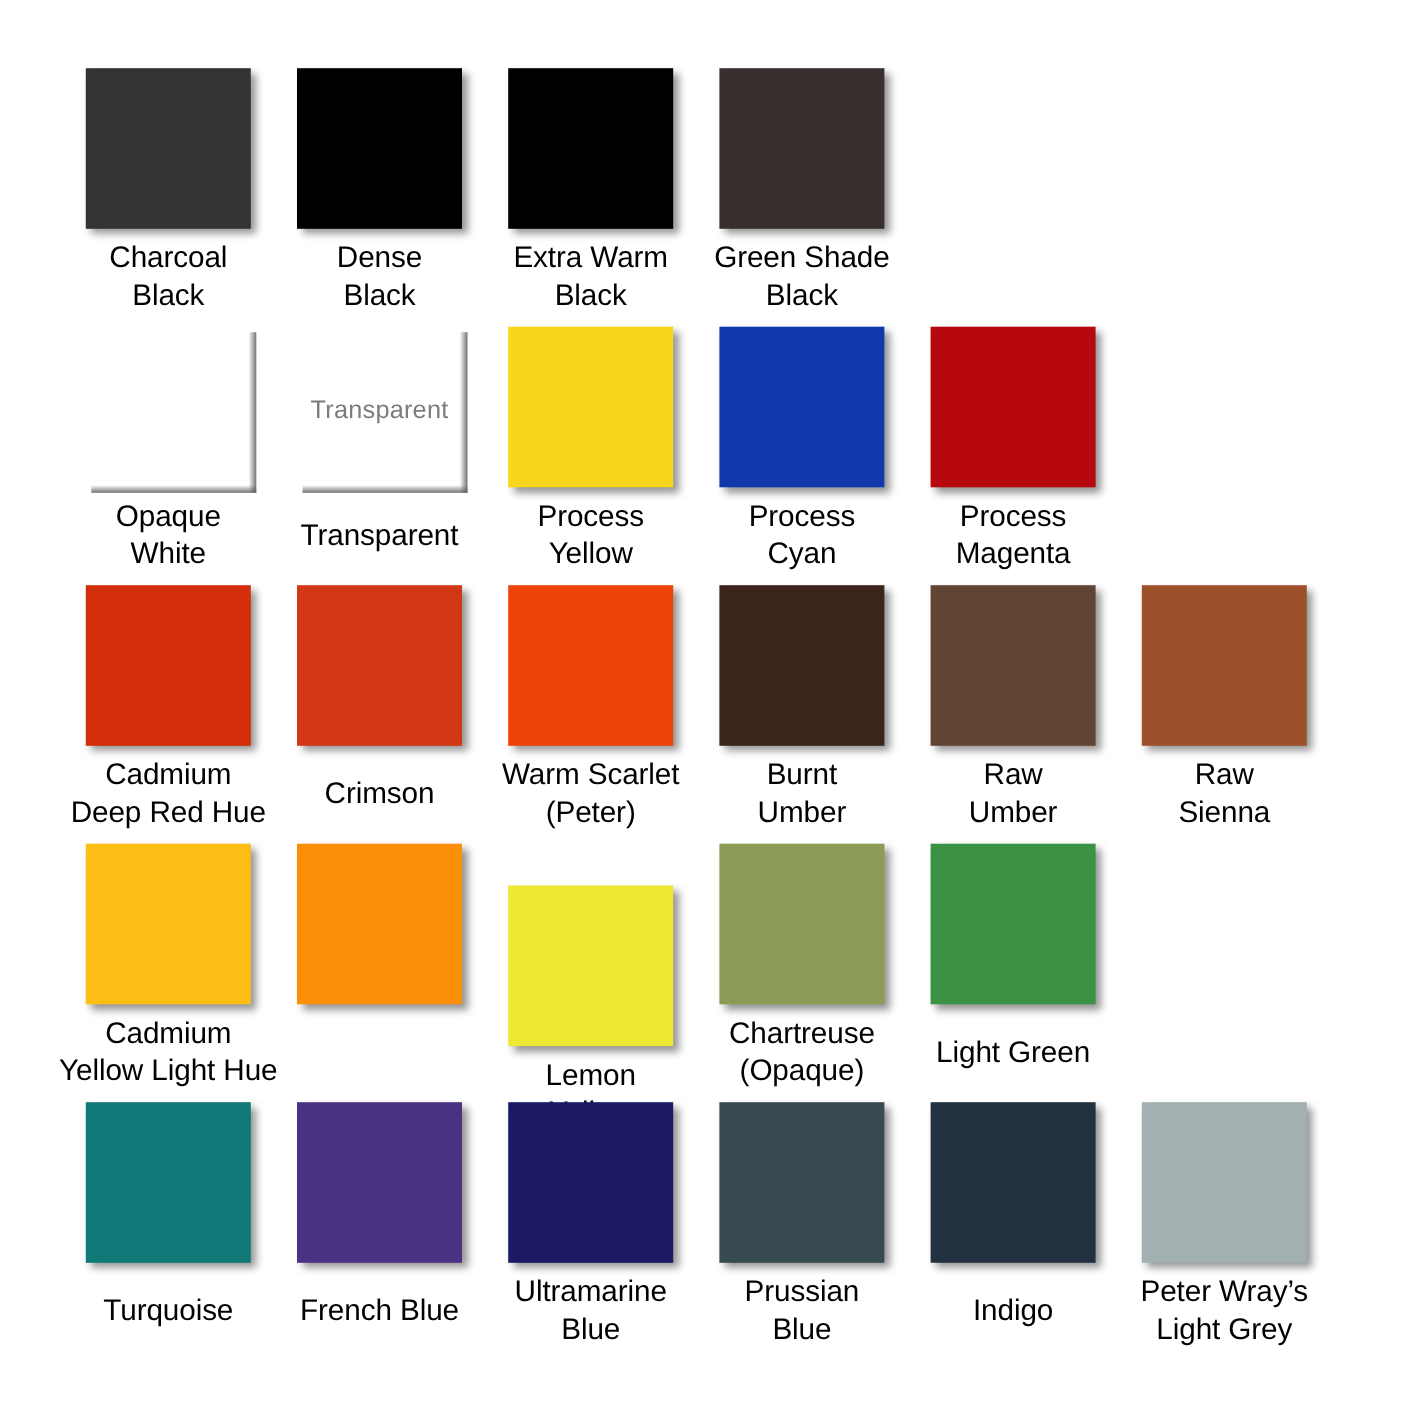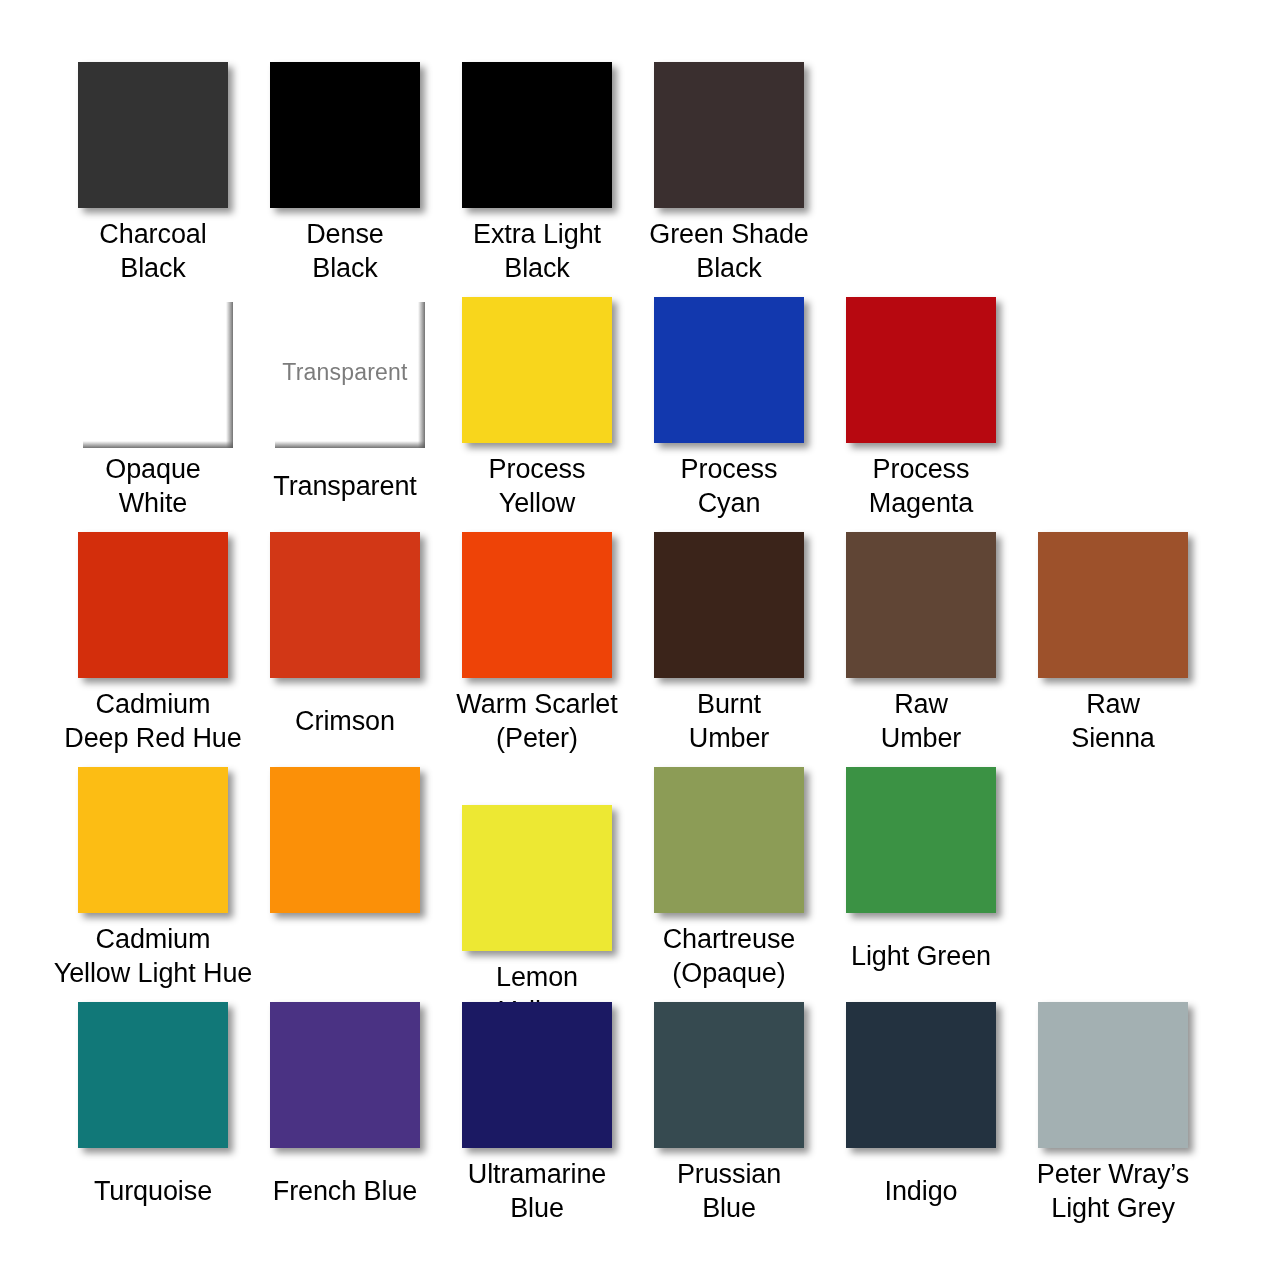--- a/index.html
+++ b/index.html
@@ -104,21 +104,21 @@
       <div class="chip-wrap">
         <div class="chip" title="Dense Black" style="background: rgb(0, 0, 0);"></div>
       </div>
       <div class="chip-label">Dense
 Black</div>
     </div>
     <div class="swatch-cell" style="left: 441px; top: 62px;">
       <div class="chip-wrap">
         <div class="chip" title="Extra Dense Black" style="background: rgb(0, 0, 0);"></div>
       </div>
-      <div class="chip-label">Extra Light
+      <div class="chip-label">Extra Warm
 Black</div>
     </div>
     <div class="swatch-cell" style="left: 633px; top: 62px;">
       <div class="chip-wrap">
         <div class="chip" title="Brown Shade Black" style="background: rgb(58, 47, 47);"></div>
       </div>
       <div class="chip-label">Green Shade
 Black</div>
     </div>
     <div class="swatch-cell" style="left: 57px; top: 297px;">

